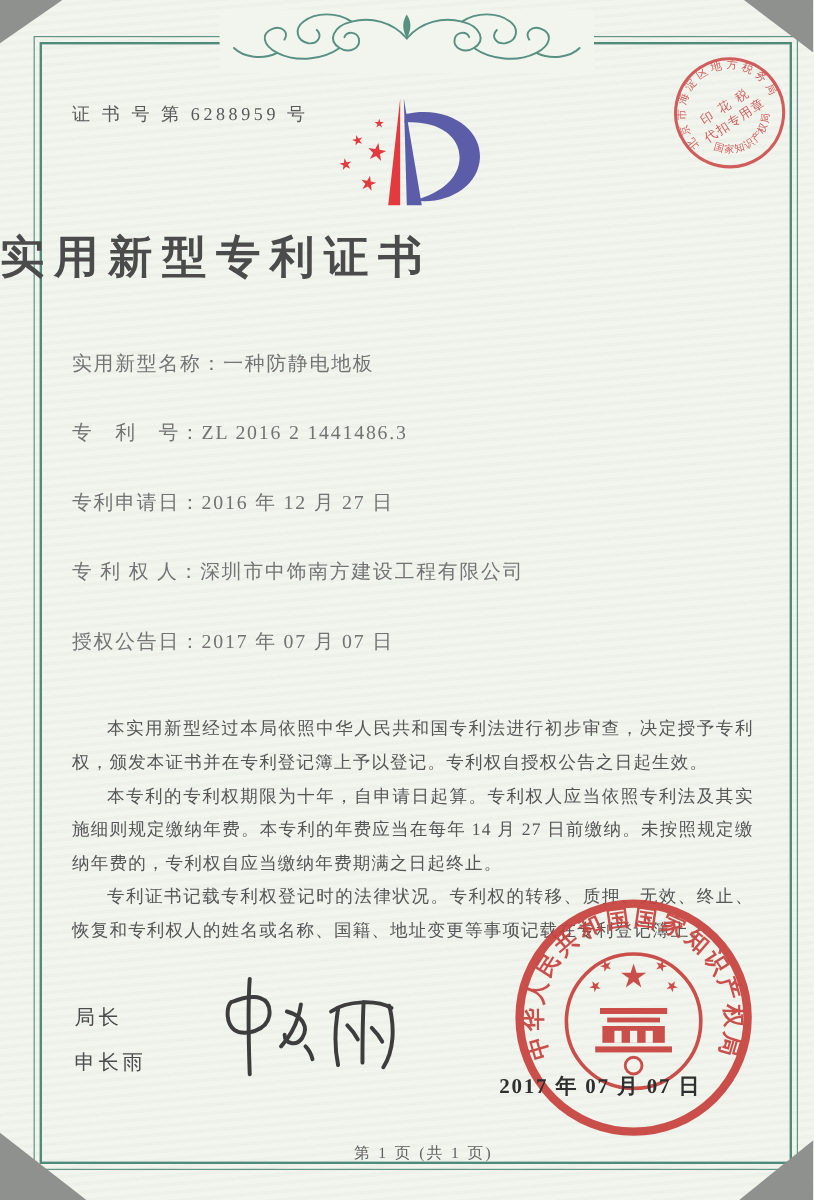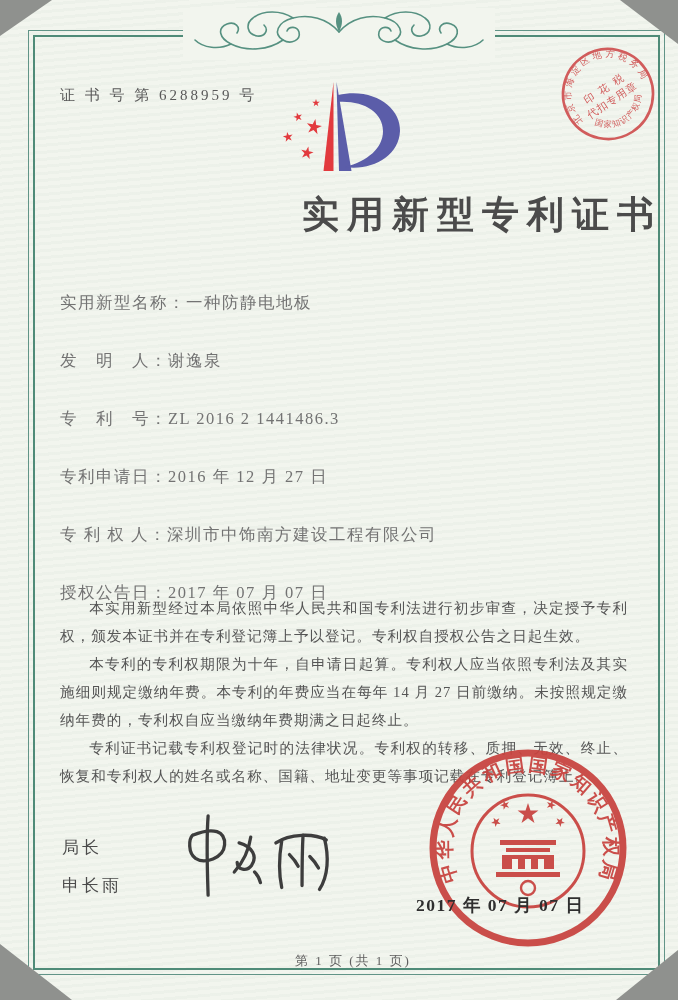--- a/index.html
+++ b/index.html
@@ -20,21 +20,21 @@
   .corner.bl{bottom:0;left:0;width:72px;height:56px;clip-path:polygon(0 0,0 100%,100% 100%);}
   .corner.br{bottom:0;right:0;width:62px;height:50px;clip-path:polygon(100% 0,100% 100%,0 100%);}
   
   .frame-outer{position:absolute;top:30px;left:28px;right:13px;bottom:25px;border:1.5px solid #619487;z-index:1;}
   .frame-inner{position:absolute;top:35px;left:33px;right:18px;bottom:30px;border:2.5px solid #4f8b78;z-index:1;}
   .ornament{position:absolute;top:8px;left:50%;transform:translateX(-50%);z-index:2;background:#f2f5ee;padding:0 6px;}
   
   .cert-number{position:absolute;top:86px;left:60px;font-size:15px;letter-spacing:3px;color:#585858;z-index:3;text-align:right;}
   .logo{position:absolute;top:74px;left:50%;transform:translateX(-50%);z-index:3;}
   .tax-stamp{position:absolute;top:34px;left:548px;z-index:4;opacity:.92;}
-  .title{position:absolute;top:190px;left:0;right:16px;text-align:right;
+  .title{position:absolute;top:190px;left:0;right:16px;text-align:left;
     font-size:37px;font-weight:700;letter-spacing:8px;color:#4b4b4b;z-index:3;}
   
   .fields{position:absolute;top:292px;left:60px;right:55px;z-index:3;}
   .field-row{display:flex;align-items:baseline;margin-bottom:36px;font-size:16.5px;letter-spacing:1.5px;color:#737373;}
   .field-row .lbl{white-space:pre;}
   .field-row .val{white-space:pre;}
   
   .body-text{position:absolute;top:594px;left:60px;right:50px;z-index:3;
     font-size:14.6px;line-height:1.92;letter-spacing:1px;color:#555;text-align:justify;}
   .body-text p{margin:0;text-indent:2em;}
@@ -115,24 +115,20 @@
     </g>
   </svg>
 </div>
 
 <div class="title">实用新型专利证书</div>
 
 <div class="fields">
   <div class="field-row">
     <span class="lbl">实用新型名称：</span>
     <span class="val">一种防静电地板</span>
-  </div>
-  <div class="field-row">
-    <span class="lbl">发　明　人：</span>
-    <span class="val">谢逸泉</span>
   </div>
   <div class="field-row">
     <span class="lbl">专　利　号：</span>
     <span class="val">ZL 2016 2 1441486.3</span>
   </div>
   <div class="field-row">
     <span class="lbl">专利申请日：</span>
     <span class="val">2016 年 12 月 27 日</span>
   </div>
   <div class="field-row">

